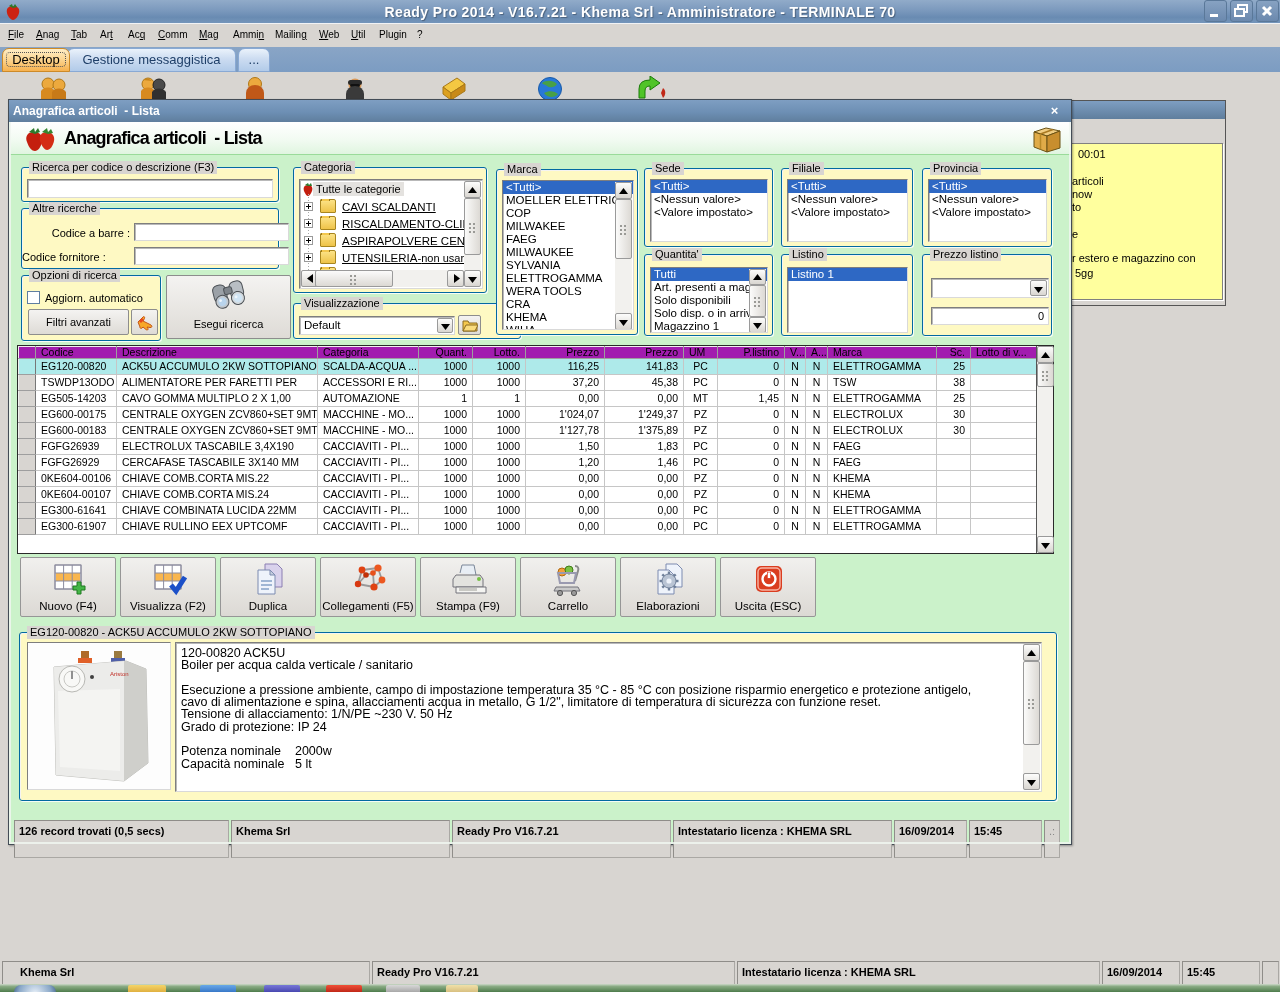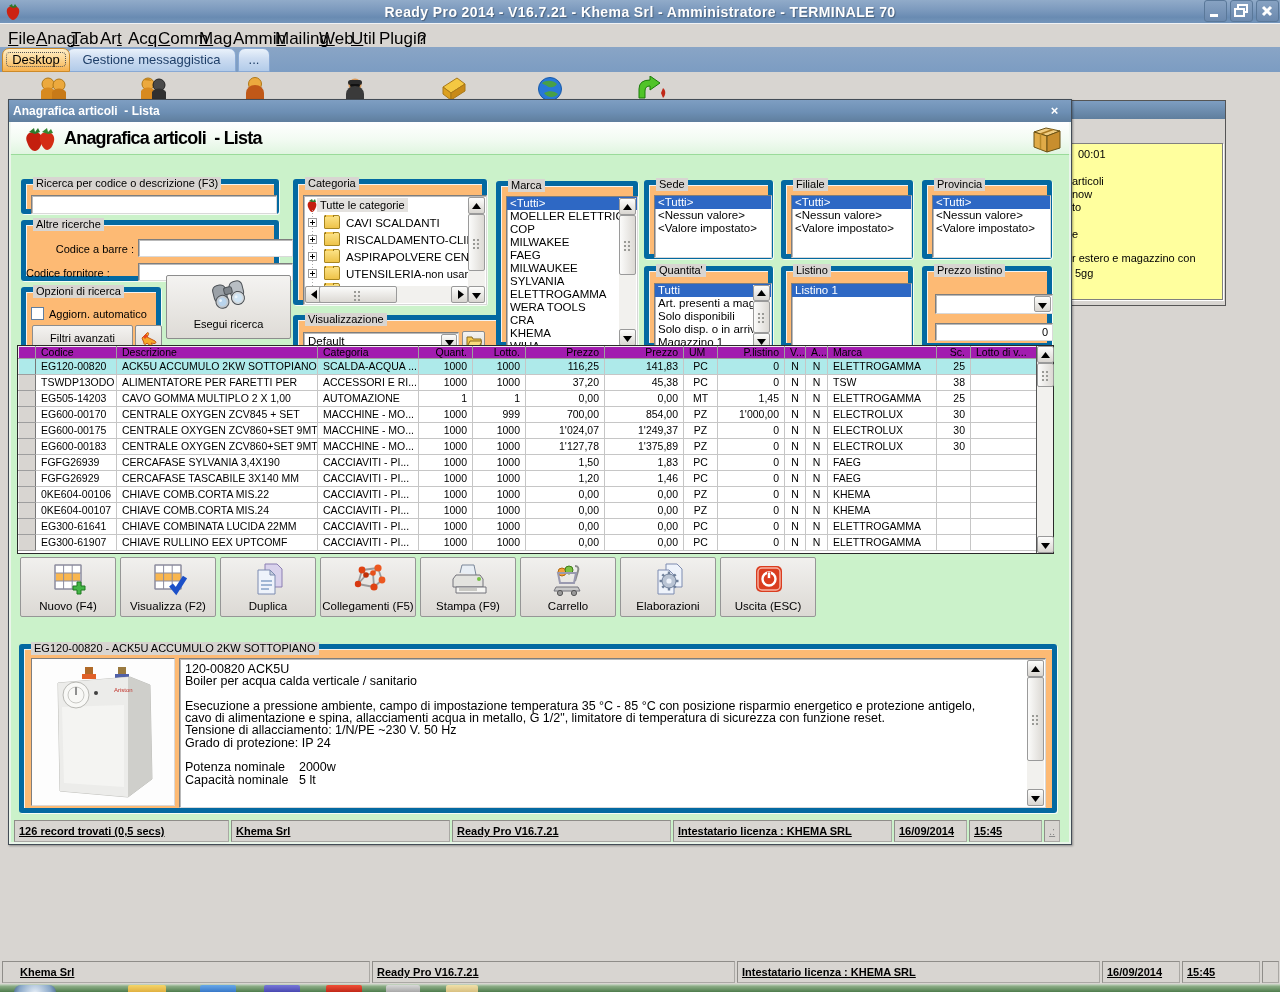--- a/index.html
+++ b/index.html
@@ -11,21 +11,21 @@
 #titlebar { position:absolute; left:0; top:0; width:1280px; height:24px;
   background:linear-gradient(180deg,#91abc9 0%,#7b99bd 45%,#698bb2 75%,#7495ba 100%);
   border-bottom:1px solid #f0f2f5; }
 #titlebar .ttl { position:absolute; left:0; right:0; top:4px; text-align:center; font-size:14px; font-weight:bold; color:#fff; letter-spacing:0.4px; text-shadow:1px 1px 1px #4a617c; }
 .winbtn { position:absolute; top:0px; width:23px; height:22px; border-radius:3px;
   background:linear-gradient(180deg,#87a2c2,#6b89ae); border:1px solid #5a7899; }
 .winbtn svg { position:absolute; left:3px; top:3px; }
 
 
 #menubar { position:absolute; left:0; top:25px; width:1280px; height:22px; background:#d8d5d1; }
-#menubar span { position:absolute; top:4px; font-size:17px; }
+#menubar span { position:absolute; top:4px; font-size:10px; }
 
 
 #tabstrip { position:absolute; left:0; top:47px; width:1280px; height:25px; background:linear-gradient(180deg,#89a5c6,#7c9cc2); }
 .tab { position:absolute; top:1px; height:24px; border-radius:7px 7px 0 0; font-size:13px; text-align:center; }
 .tab-active { background:linear-gradient(180deg,#ffeec7 0%,#fcd795 45%,#f6b14e 100%); border:1px solid #cd8a28; color:#000; }
 .tab-inactive { background:linear-gradient(180deg,#eaf2fb 0%,#ccdcf1 45%,#b2cbe9 100%); border:1px solid #89a9d4; color:#1f3f68; }
 .tab-focus { position:absolute; left:3px; top:3px; right:3px; bottom:4px; border:1px dotted #555; border-radius:4px; }
 
 
 .dicon { position:absolute; }
@@ -36,40 +36,40 @@
 #win::after { content:""; position:absolute; left:0; top:22px; right:0; bottom:0; border:2px solid rgba(240,246,240,.85); border-top:none; pointer-events:none; }
 #win-title { position:absolute; left:0; top:0; width:100%; height:22px;
   background:linear-gradient(180deg,#7e9ec2 0%,#6d8fb4 55%,#5f7e9d 100%); }
 #win-title .t { position:absolute; left:4px; top:4px; font-size:12px; font-weight:bold; color:#fff; }
 #win-close { position:absolute; right:8px; top:3px; width:17px; height:16px; color:#fff; font-weight:bold; font-size:13px; text-align:center; line-height:15px; }
 #win-header { position:absolute; left:1px; top:22px; width:1061px; height:33px;
   background:linear-gradient(180deg,#ffffff 0%,#f2fbf2 55%,#e0f5e0 100%); border-bottom:1px solid #9adb9a; }
 #win-header .big { position:absolute; left:54px; top:6px; font-size:18px; font-weight:bold; letter-spacing:-0.8px; }
 
 
-.grp { position:absolute; background:#fdba74; border:5px solid #0369a1; border-radius:3px; box-shadow:inset 1px 1px 0 #f4f3f1, 1px 1px 0 rgba(255,255,255,.8);margin-top:12px; }
+.grp { position:absolute; background:#fef9c3; border:1px solid #0369a1; border-radius:3px; box-shadow:inset 1px 1px 0 #f4f3f1, 1px 1px 0 rgba(255,255,255,.8); }
 .glbl { position:absolute; top:-7px; left:7px; background:#d8d5d1; padding:0 3px; font-size:11px; line-height:13px; white-space:nowrap; }
 .inp { position:absolute; background:#fff; border:1px solid #7e7e7e; border-right-color:#d9d9d9; border-bottom-color:#d9d9d9; box-shadow:inset 1px 1px 0 #b9b9b9; }
 .lbl { position:absolute; font-size:11px; white-space:nowrap; }
 .btn { position:absolute; background:linear-gradient(180deg,#f4f3f1,#dedbd6); border:1px solid #8d8d8d; border-radius:2px; font-size:11px; text-align:center; }
 
 
 .list { position:absolute; background:#fff; border:1px solid #7e7e7e; border-right-color:#d9d9d9; border-bottom-color:#d9d9d9; box-shadow:inset 1px 1px 0 #b9b9b9; overflow:hidden; }
 .li { height:13px; line-height:13px; font-size:11.5px; padding-left:3px; white-space:nowrap; }
 .li.sel { background:#2e68c4; color:#fff; }
 
 
 .treerow { position:absolute; left:0; height:17px; white-space:nowrap; width:164px; overflow:hidden; }
 .plus { position:absolute; left:4px; top:3px; width:9px; height:9px; border:1px solid #9a9a9a; background:#fff; }
 .plus::before { content:""; position:absolute; left:1px; top:3px; width:5px; height:1px; background:#000; }
 .plus::after { content:""; position:absolute; left:3px; top:1px; width:1px; height:5px; background:#000; }
 .fold { position:absolute; left:20px; top:0px; width:16px; height:14px;
   background:linear-gradient(180deg,#fce388,#eec349); border:1px solid #a8861f; border-radius:1px 2px 1px 1px; }
 .fold::before { content:""; position:absolute; left:0px; top:-3px; width:7px; height:3px; background:#f3c74e; border:1px solid #9a7a1e; border-bottom:none; border-radius:2px 2px 0 0; }
-.ftxt { position:absolute; left:42px; top:1px; line-height:14px; font-size:11.5px; }
+.ftxt { position:absolute; left:42px; top:1px; line-height:14px; font-size:11.5px;text-decoration:underline; }
 
 
 .sb-v { position:absolute; width:17px; background:#f2f1ee; }
 .sb-h { position:absolute; height:17px; background:#f2f1ee; }
 .sb-btn { position:absolute; width:17px; height:17px; background:linear-gradient(180deg,#fdfdfc,#d9d6d1); border:1px solid #9a9a9a; border-radius:2px; }
 .sb-btn svg { position:absolute; left:3px; top:4px; }
 .sb-thumb { position:absolute; background:linear-gradient(90deg,#fbfbfa,#dcd9d4); border:1px solid #9a9a9a; border-radius:2px; }
 .sb-thumb::after { content:""; position:absolute; left:50%; top:50%; width:9px; height:11px; margin:-5px 0 0 -5px;
   background-image:radial-gradient(circle, #9a9a96 1px, transparent 1.2px); background-size:4px 4px; }
 .sb-thumb-h { background:linear-gradient(180deg,#fbfbfa,#dcd9d4); }
@@ -84,21 +84,21 @@
 #tbl .ctr { text-align:center; }
 #tbl tr.hl td { background:#aeeaea; }
 #tbl td.rowsel { background:#d8d5d1; border:1px solid #9e9e9e; border-top:1px solid #f1f0ee; border-left:1px solid #f1f0ee; border-right:1px solid #777; }
 
 
 .tbtn { position:absolute; top:457px; width:96px; height:60px; background:linear-gradient(180deg,#f1f0ee,#dcd9d4); border:1px solid #969696; border-radius:2px; text-align:center; font-size:11.5px; white-space:nowrap; }
 .tbtn .cap { position:absolute; left:0; right:0; bottom:4px; }
 .tbtn svg { margin-top:5px; }
 
 
-.scell { position:absolute; height:22px; border:1px solid #aaa8a4; border-top-color:#8f8d89; border-left-color:#8f8d89; background:#d8d5d1; font-weight:bold; font-size:11px; line-height:20px; padding-left:4px; white-space:nowrap; overflow:hidden;text-decoration:underline; }
+.scell { position:absolute; height:38px; border:1px solid #aaa8a4; border-top-color:#8f8d89; border-left-color:#8f8d89; background:#d8d5d1; font-weight:bold; font-size:11px; line-height:20px; padding-left:4px; white-space:nowrap; overflow:hidden; }
 
 #note-win { position:absolute; left:1060px; top:100px; width:166px; height:206px; border:1px solid #555; background:#d8d5d1; }
 #note-win .nt { height:18px; background:linear-gradient(180deg,#7e9ec2,#5f7e9d); }
 #note { position:absolute; left:10px; top:42px; width:152px; height:157px; background:#ffff9e; border:1px solid #808080; box-shadow:1px 1px 0 #fff; font-size:11px; overflow:hidden; }
 
 #taskbar { position:absolute; left:0; top:984px; width:1280px; height:8px;
   background:linear-gradient(180deg,#cdd9c9 0%,#8aab84 30%,#4e7c4c 100%); }
 #taskbar div { position:absolute; top:1px; height:7px; border-radius:2px 2px 0 0; }
 </style>
 </head>
@@ -537,37 +537,20 @@
             <td class="ctr">MT</td>
             <td class="num">1,45</td>
             <td class="ctr">N</td>
             <td class="ctr">N</td>
             <td>ELETTROGAMMA</td>
             <td class="num">25</td>
             <td></td>
           </tr>
     <tr>
             <td class="rowsel"></td>
-            <td>EG600-00170</td>
-            <td>CENTRALE OXYGEN ZCV845 + SET</td>
-            <td>MACCHINE - MO...</td>
-            <td class="num">1000</td>
-            <td class="num">999</td>
-            <td class="num">700,00</td>
-            <td class="num">854,00</td>
-            <td class="ctr">PZ</td>
-            <td class="num">1'000,00</td>
-            <td class="ctr">N</td>
-            <td class="ctr">N</td>
-            <td>ELECTROLUX</td>
-            <td class="num">30</td>
-            <td></td>
-          </tr>
-    <tr>
-            <td class="rowsel"></td>
             <td>EG600-00175</td>
             <td>CENTRALE OXYGEN ZCV860+SET 9MT</td>
             <td>MACCHINE - MO...</td>
             <td class="num">1000</td>
             <td class="num">1000</td>
             <td class="num">1'024,07</td>
             <td class="num">1'249,37</td>
             <td class="ctr">PZ</td>
             <td class="num">0</td>
             <td class="ctr">N</td>
@@ -589,21 +572,21 @@
             <td class="num">0</td>
             <td class="ctr">N</td>
             <td class="ctr">N</td>
             <td>ELECTROLUX</td>
             <td class="num">30</td>
             <td></td>
           </tr>
     <tr>
             <td class="rowsel"></td>
             <td>FGFG26939</td>
-            <td>CERCAFASE SYLVANIA 3,4X190</td>
+            <td>ELECTROLUX TASCABILE 3,4X190</td>
             <td>CACCIAVITI - PI...</td>
             <td class="num">1000</td>
             <td class="num">1000</td>
             <td class="num">1,50</td>
             <td class="num">1,83</td>
             <td class="ctr">PC</td>
             <td class="num">0</td>
             <td class="ctr">N</td>
             <td class="ctr">N</td>
             <td>FAEG</td>

